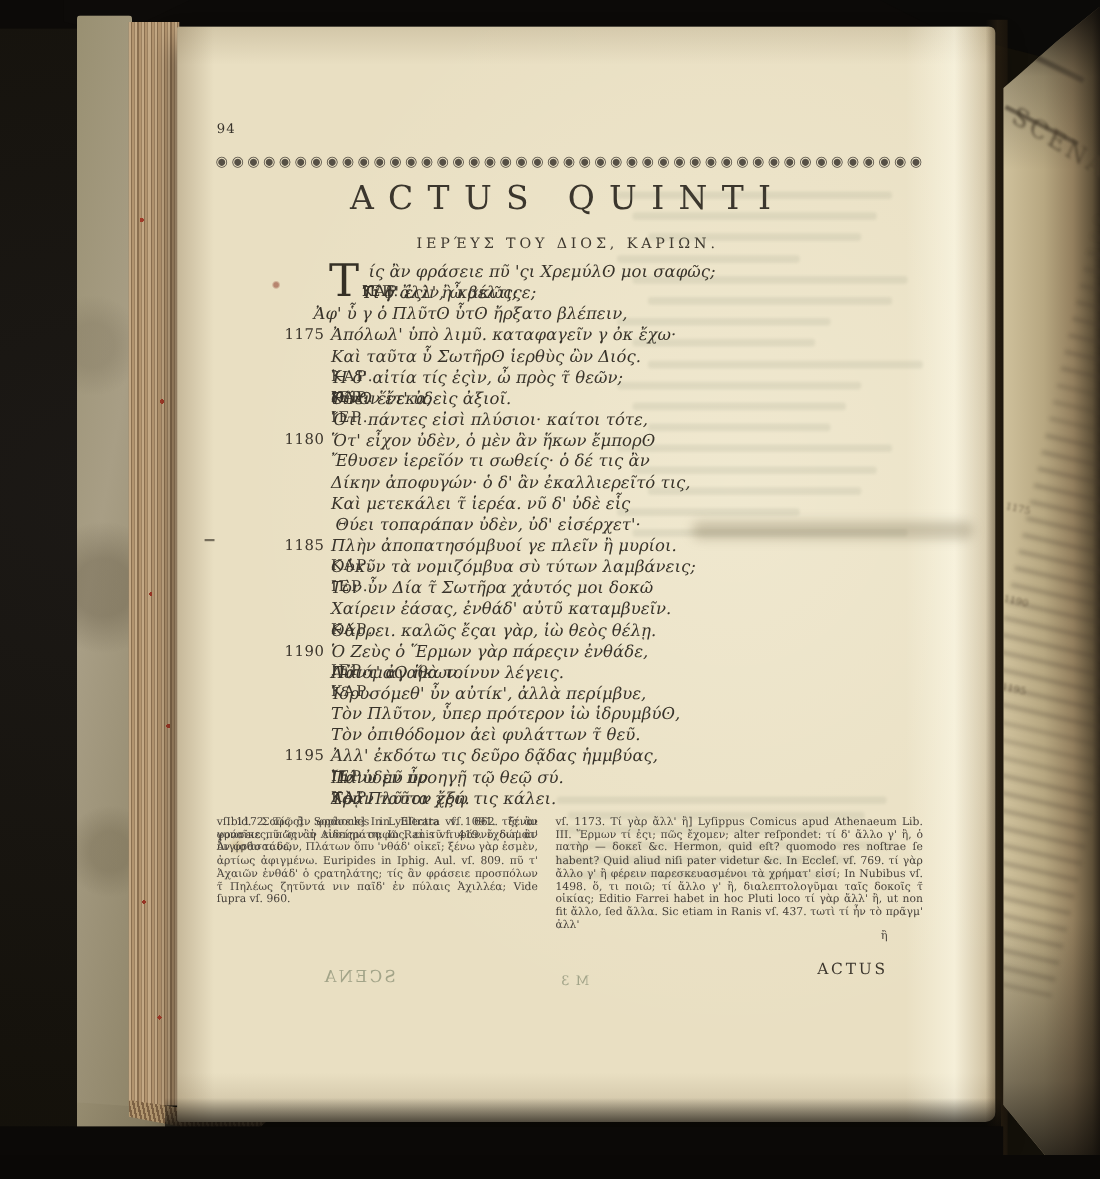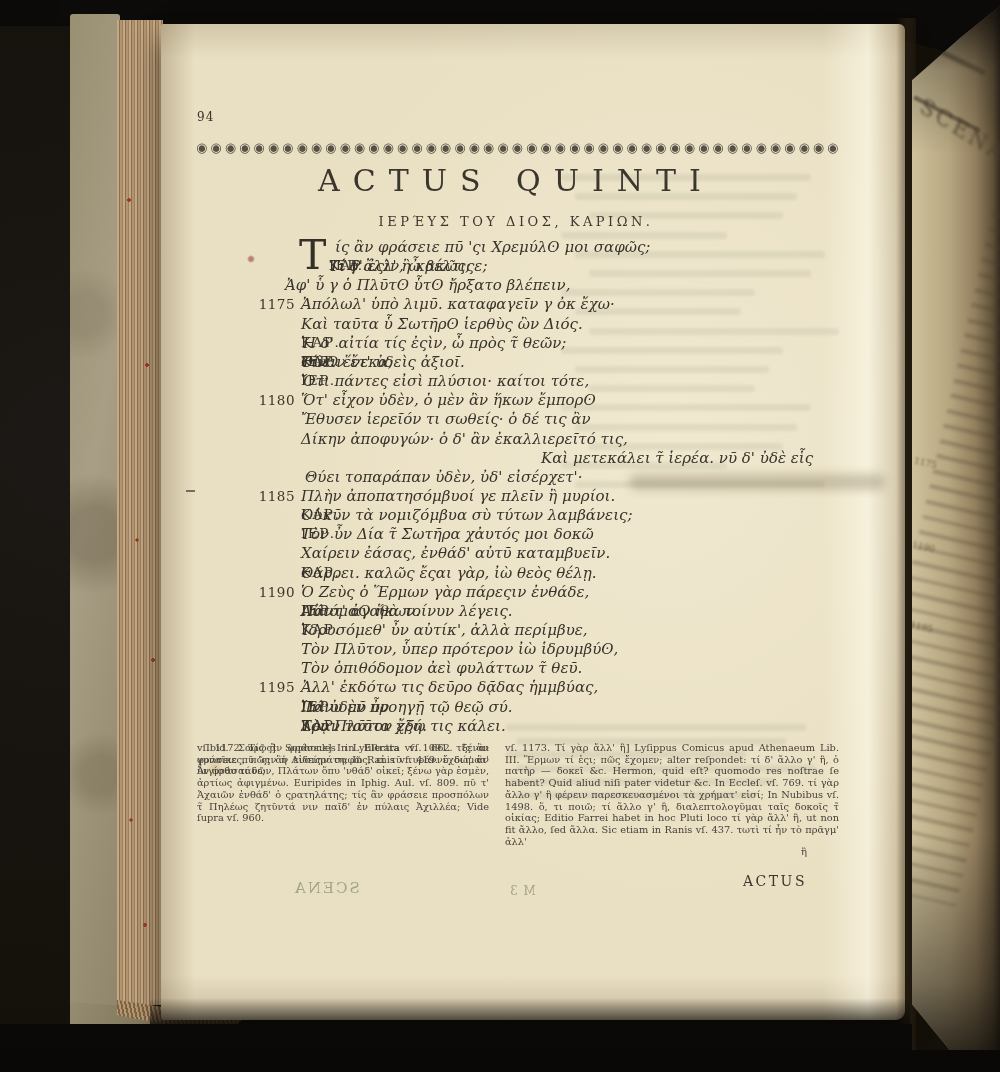--- a/index.html
+++ b/index.html
@@ -193,21 +193,21 @@
         <div class="vline" style="top: 191.5px; left: 140px;">
           <span class="txt">
             <span>Δίκην ἀποφυγών· ὁ δ' ἂν ἐκαλλιερεῖτό τις,</span>
           </span>
         </div>
         <div class="vline" style="top: 172.35px; left: 140px;">
           <span class="txt">
             <span>Ἔθυσεν ἱερεῖόν τι σωθείς· ὁ δέ τις ἂν</span>
           </span>
         </div>
-        <div class="vline" style="top: 210.65px; left: 140px; text-align: center;">
+        <div class="vline" style="top: 210.65px; left: 140px;">
           <span class="txt">
             <span>Καὶ μετεκάλει τ̃ ἱερέα. νῦ δ' ὐδὲ εἷς</span>
           </span>
         </div>
         <div class="vline" style="top: 229.8px; left: 144px;">
           <span class="txt">
             <span>Θύει τοπαράπαν ὐδὲν, ὐδ' εἰσέρχετ'·</span>
           </span>
         </div>
         <div class="vline" style="top: 248.95px; left: 140px;">

